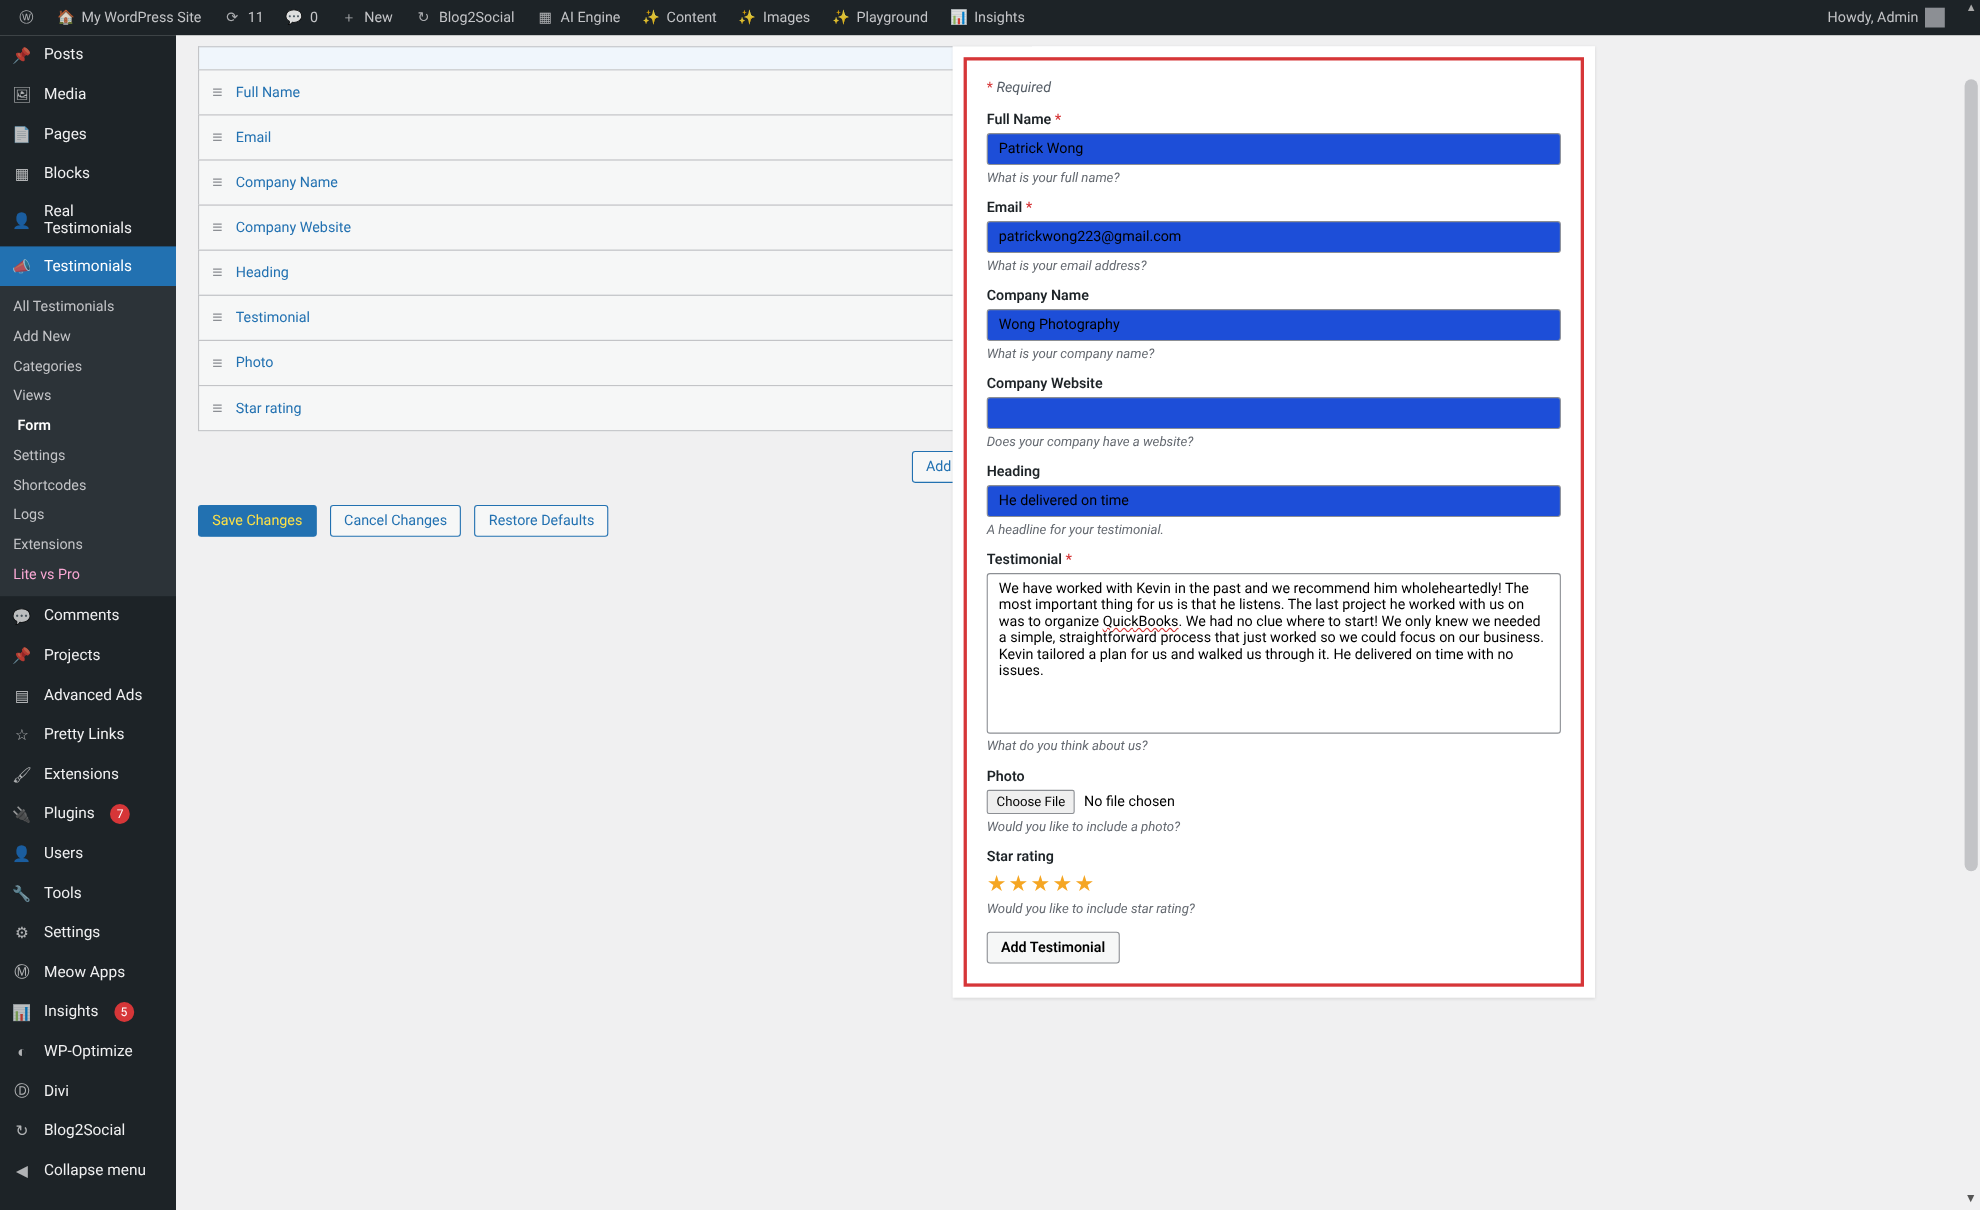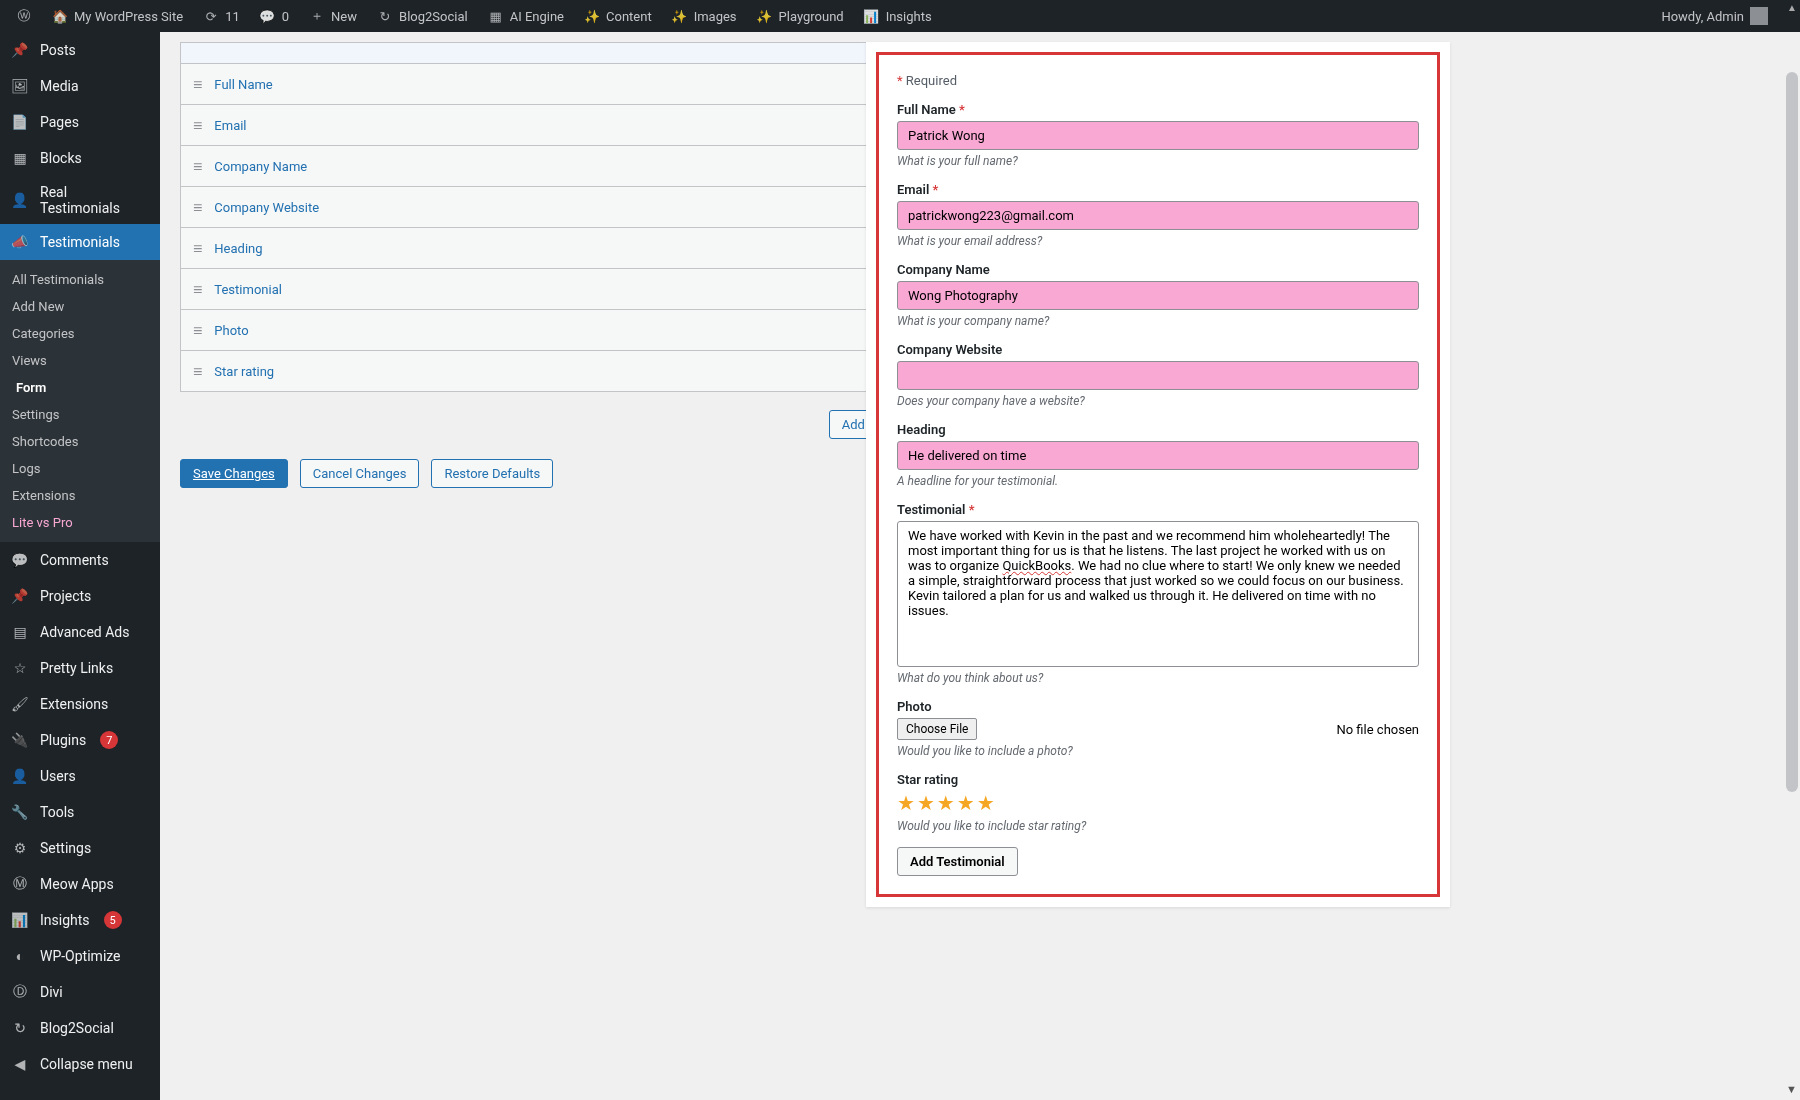--- a/index.html
+++ b/index.html
@@ -31,35 +31,35 @@
 
 .field-section { width:758px; margin-top:10px; }
 .field-section-top { height:22px; background:#f0f6fc; border:1px solid #c3c4c7; border-bottom:none; }
 .field-row { display:flex; align-items:center; background:#f6f7f7; border:1px solid #c3c4c7; border-top:1px solid #c3c4c7; height:42px; padding:0 12px; gap:12px; margin-top:-1px; }
 .field-drag { color:#8c8f94; font-size:16px; cursor:grab; }
 .field-label { color:#2271b1; font-size:13px; flex:1; cursor:pointer; }
 .field-toggle { color:#8c8f94; font-size:11px; cursor:pointer; }
 
 .add-field-wrap { width:758px; text-align:right; margin-top:18px; }
 .btn { display:inline-block; padding:6px 12px; font-size:13px; border:1px solid #2271b1; background:#f6f7f7; color:#2271b1; border-radius:3px; cursor:pointer; }
-.btn.primary { background:#2271b1; color:#ffffff;text-decoration:underline; }
+.btn.primary { background:#2271b1; color:#fde047; }
 .btn-row { margin-top:20px; display:flex; gap:12px; }
 
 
 .preview { position:absolute; right:350px; top:42px; width:584px; background:#fff; padding:10px; box-shadow:0 1px 3px rgba(0,0,0,0.1); }
 .preview-inner { border:3px solid #d63638; padding:18px; }
 .req-note { color:#d63638; font-size:13px; margin-bottom:14px; }
-.req-note span { color:#555d66; }
+.req-note span { color:#555d66;font-style:italic; }
 .form-group { margin-bottom:14px; }
 .form-label { font-weight:600; font-size:13px; color:#1d2327; display:block; margin-bottom:4px; }
 .form-label .ast { color:#d63638; }
-.form-input { width:100%; padding:6px 10px; border:1px solid #8c8f94; border-radius:3px; font-size:13px; background:#f9a8d4; }
+.form-input { width:100%; padding:6px 10px; border:1px solid #8c8f94; border-radius:3px; font-size:13px; background:#1d4ed8; }
 .form-ta { width:100%; padding:6px 10px; border:1px solid #8c8f94; border-radius:3px; font-size:13px; height:146px; resize:vertical; font-family:inherit; }
 .form-hint { font-style:italic; color:#646970; font-size:12px; margin-top:4px; }
-.file-wrap { display:flex; align-items:center; gap:8px; font-size:13px;justify-content:space-between; }
+.file-wrap { display:flex; align-items:center; gap:8px; font-size:13px; }
 .file-btn { border:1px solid #8c8f94; background:#efefef; padding:3px 8px; font-size:12px; border-radius:2px; cursor:pointer; }
 .stars { color:#f5a623; font-size:20px; letter-spacing:2px; }
 .submit-btn { border:1px solid #8c8f94; background:#f6f7f7; padding:6px 12px; font-size:13px; font-weight:600; cursor:pointer; border-radius:3px; }
 
 
 .sp { text-decoration:underline wavy #d63638; text-decoration-thickness:1px; }
 
 
 .scroll-rail { position:absolute; right:0; top:32px; bottom:0; width:16px; background:#f0f0f1; }
 .scroll-thumb { position:absolute; right:2px; top:40px; width:12px; height:720px; background:#c3c4c7; border-radius:6px; }

